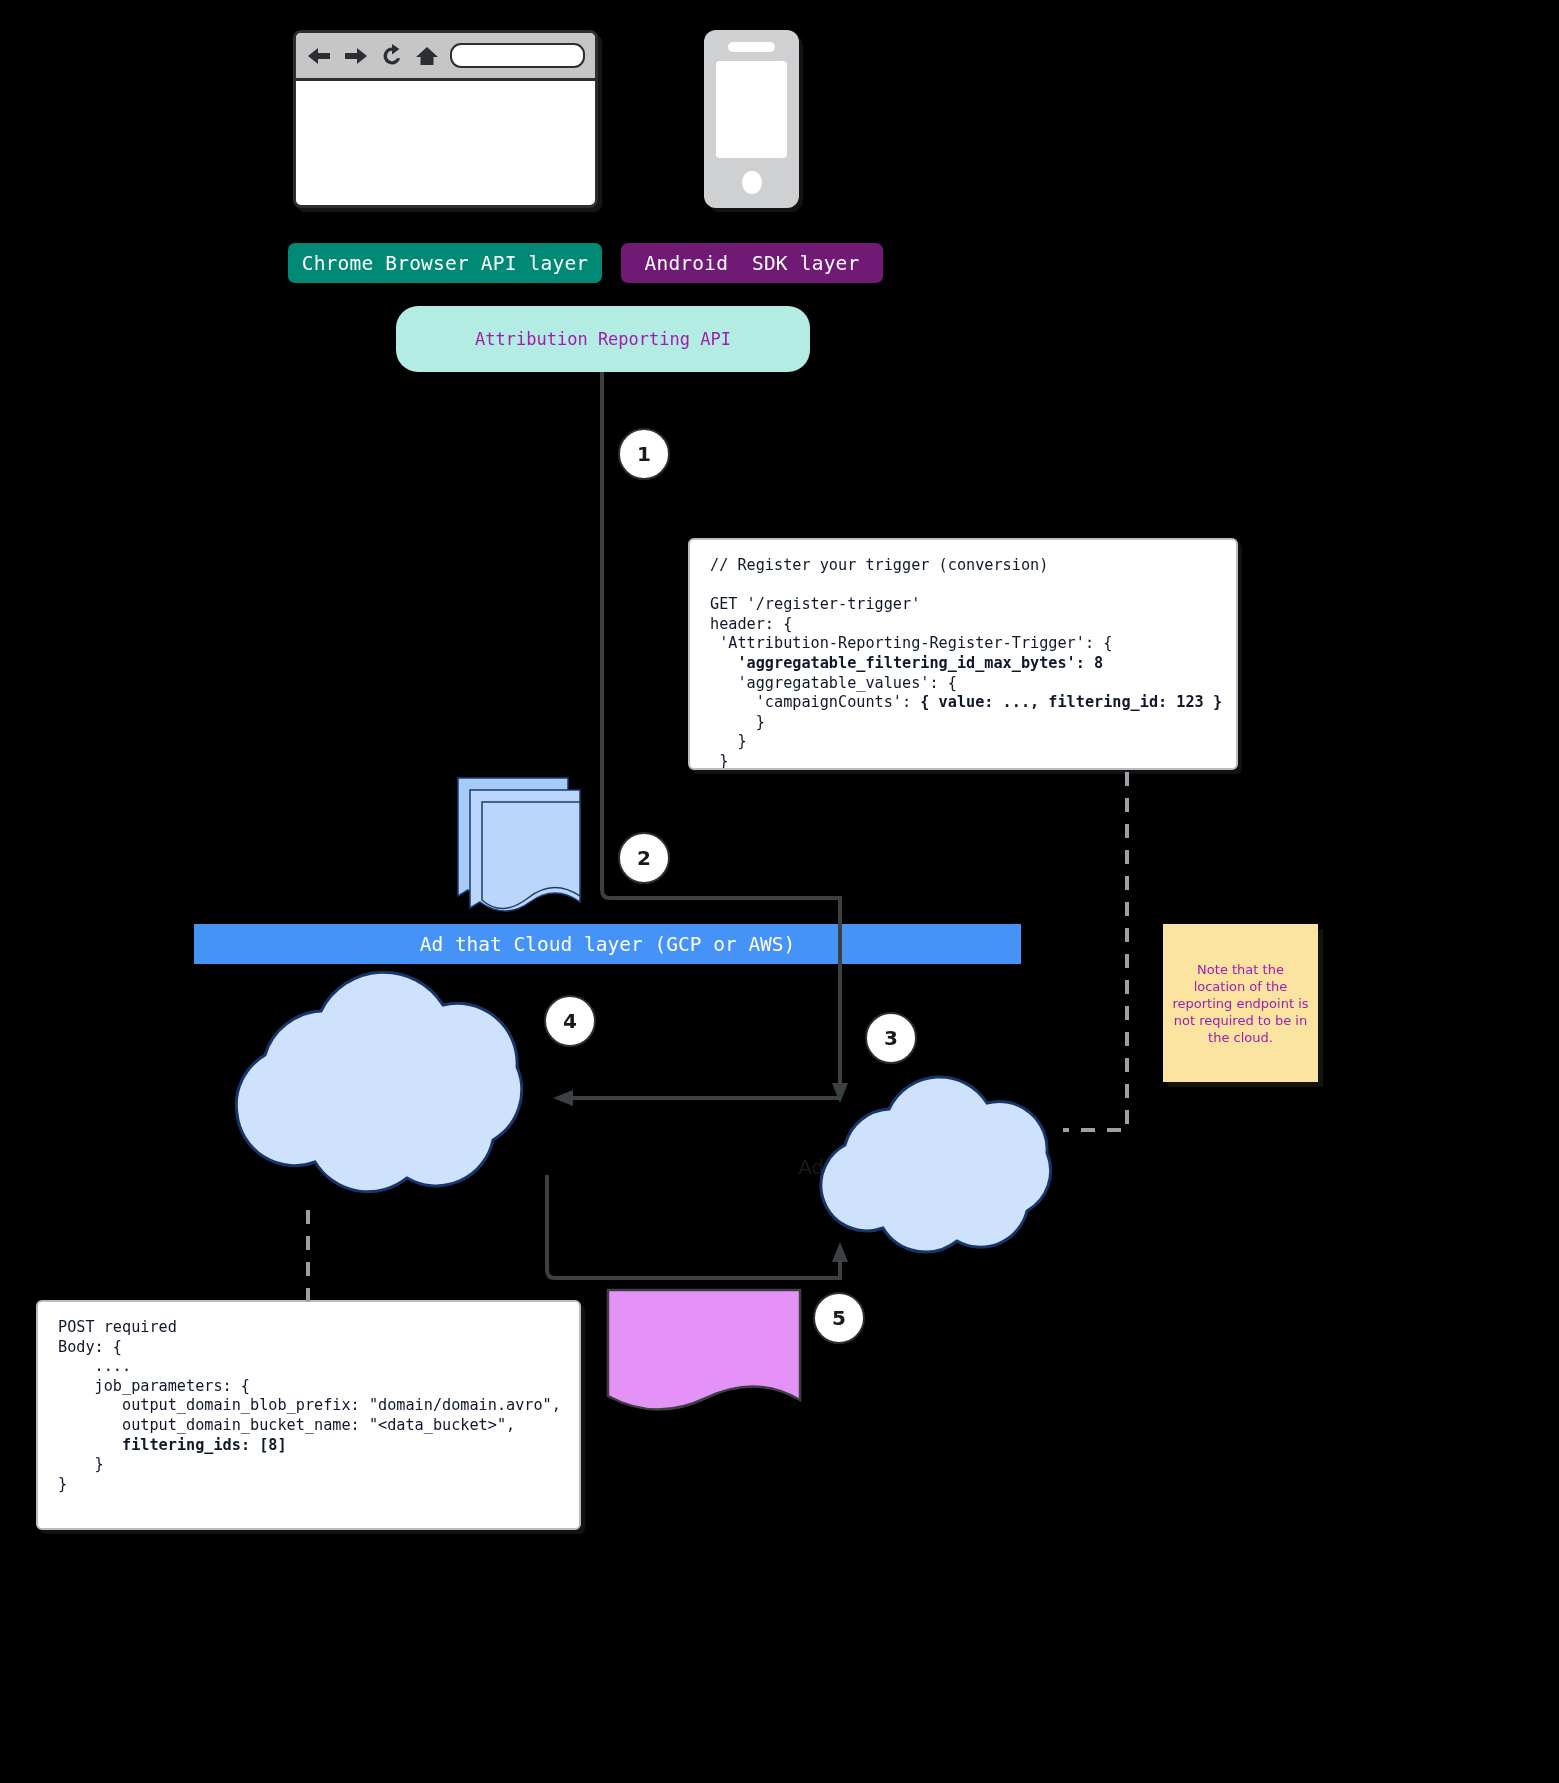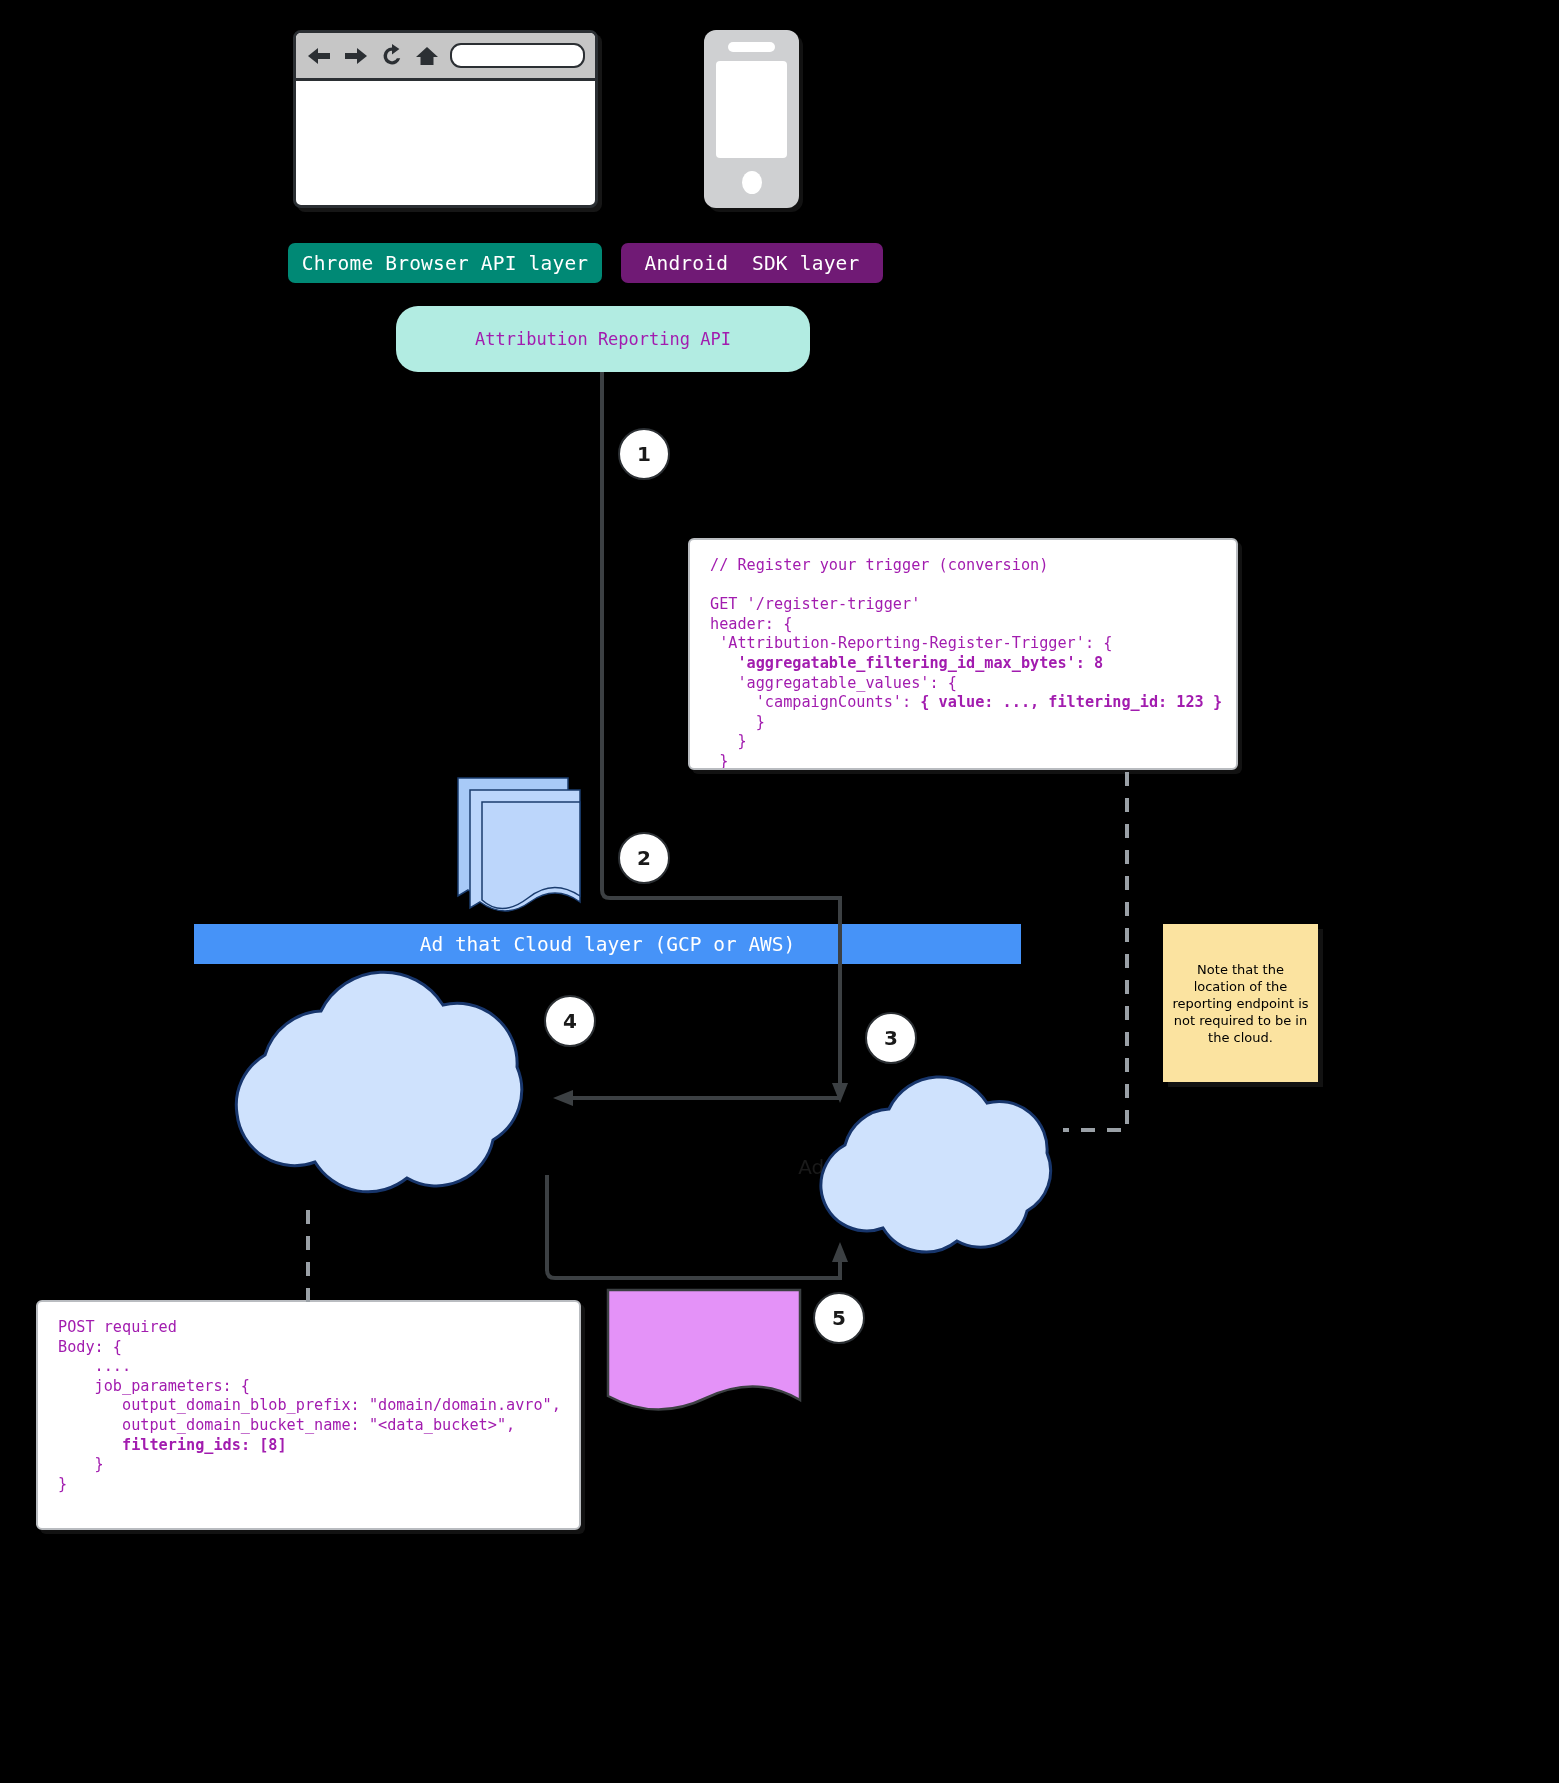--- a/index.html
+++ b/index.html
@@ -42,30 +42,30 @@
 
   
   #cloud-layer-band{left:194px;top:924px;width:827px;height:40px;background:#4693f8;
     display:flex;align-items:center;justify-content:center;
     font-family:"DejaVu Sans Mono", monospace;font-size:19.5px;color:#fff;}
 
   
   .code-panel{background:#fff;border:2px solid #b9bcc0;border-radius:6px;
     box-shadow:4px 4px 0 rgba(40,40,40,.45);
     font-family:"DejaVu Sans Mono", monospace;font-size:15.2px;line-height:19.6px;
-    color:#a21caf;white-space:pre;padding:16px 20px;box-sizing:border-box;overflow:hidden;}
+    color:#0f172a;white-space:pre;padding:16px 20px;box-sizing:border-box;overflow:hidden;}
   #trigger-code-panel{left:688px;top:538px;width:550px;height:232px;}
   #createjob-code-panel{left:36px;top:1300px;width:545px;height:230px;}
   .code-panel b{font-weight:bold;}
 
   
   #note-box{left:1163px;top:924px;width:155px;height:158px;background:#fbe3a0;
     box-shadow:5px 5px 0 rgba(40,40,40,.45);
     display:flex;align-items:center;justify-content:center;text-align:center;
-    font-family:"DejaVu Sans", sans-serif;font-size:13px;line-height:17px;color:#000000;
+    font-family:"DejaVu Sans", sans-serif;font-size:13px;line-height:17px;color:#a21caf;
     padding:6px 8px;box-sizing:border-box;}
 
   
   .step{width:48px;height:48px;border-radius:50%;background:#fff;border:2px solid #2b2f33;
     display:flex;align-items:center;justify-content:center;
     font-family:"DejaVu Sans", sans-serif;font-weight:bold;font-size:20px;color:#1a1a1a;z-index:6;}
   #step-1{left:618px;top:428px;}
   #step-2{left:618px;top:832px;}
   #step-3{left:865px;top:1012px;}
   #step-4{left:544px;top:995px;}

